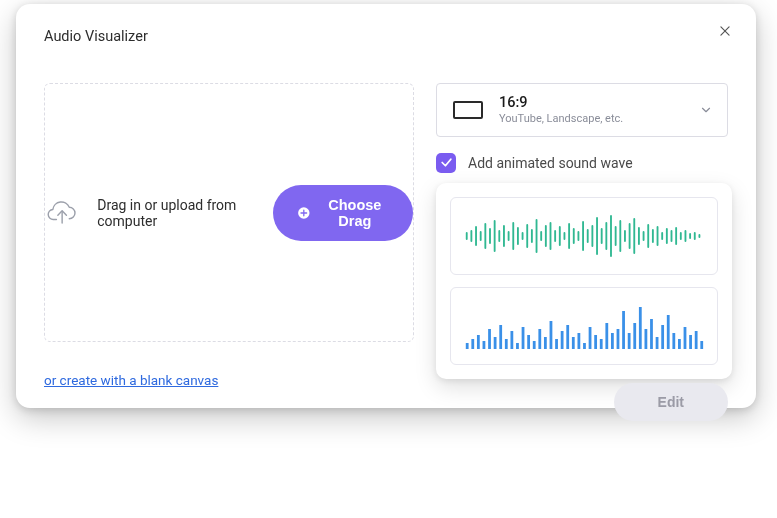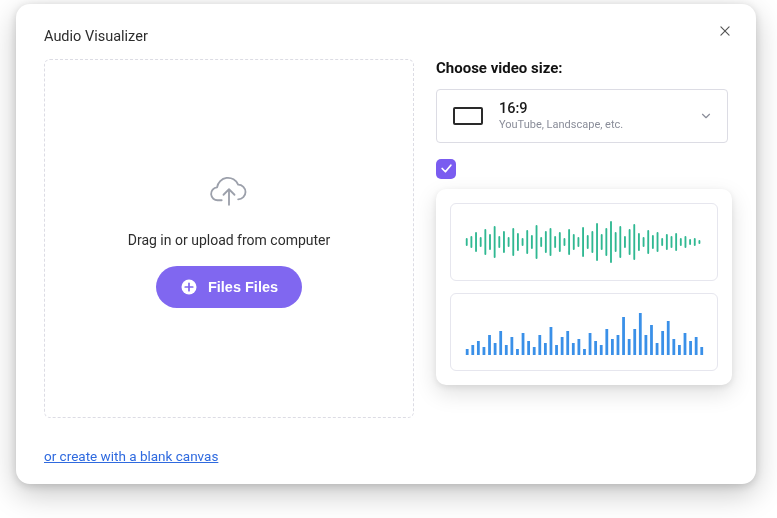--- a/index.html
+++ b/index.html
@@ -2,27 +2,28 @@
 <html><head>
 <meta charset="utf-8">
 <style>
   * { box-sizing: border-box; margin: 0; padding: 0; }
   html, body { width: 777px; height: 518px; font-family: -apple-system, BlinkMacSystemFont, "Segoe UI", Roboto, Arial, sans-serif; }
   body { background: transparent; display: flex; align-items: flex-start; justify-content: flex-start; }
   .modal {
     position: relative;
     margin: 4px 16px 24px 16px;
     width: 740px;
-    height: 480px;
+    height: 404px;
     background: #fff;
     border-radius: 14px;
     box-shadow: 0 10px 30px rgba(0,0,0,0.22), 0 2px 8px rgba(0,0,0,0.15);
     padding: 24px 28px 20px 28px;
     display: flex;
     flex-direction: column;
+    gap: 24px;
   }
   .modal-title {
     font-size: 14.5px;
     color: #2d2d2d;
     font-weight: 400;
     margin-bottom: 14px;
   }
   .close-btn {
     position: absolute;
     top: 16px; right: 20px;
@@ -41,21 +42,21 @@
   .left-col {
     flex: 0 0 370px;
     display: flex;
     flex-direction: column;
   }
   .dropzone {
     flex: 1;
     border: 1.5px dashed #dcdce4;
     border-radius: 6px;
     display: flex;
-    flex-direction: column;
+    flex-direction: row;
     align-items: center;
     justify-content: center;
     gap: 18px;
     color: #444;
   }
   .upload-icon {
     width: 44px; height: 44px;
     color: #9ca0ab;
   }
   .drop-text { font-size: 14px; color: #2d2d2d; }
@@ -182,46 +183,46 @@
           <path d="M34 32a8 8 0 0 0 0-16 12 12 0 0 0-23 3 7 7 0 0 0 1 14h4"></path>
           <path d="M24 38V22"></path>
           <path d="M18 27l6-6 6 6"></path>
         </svg>
         <div class="drop-text">Drag in or upload from computer</div>
         <button class="choose-btn">
           <svg class="plus-circle" viewBox="0 0 24 24" fill="currentColor">
               <circle cx="12" cy="12" r="10" fill="#fff"></circle>
               <path d="M12 7v10M7 12h10" stroke="#8067f0" stroke-width="2.3" stroke-linecap="round"></path>
             </svg>
-          <span>Files Files</span>
+          <span>Choose Drag</span>
         </button>
       </div>
       <a class="blank-link">or create with a blank canvas</a>
     </div>
 
     <div class="right-col">
-      <div class="section-heading">Choose video size:</div>
 
       <div class="size-select">
         <div class="ratio-thumb"></div>
         <div class="size-text">
           <div class="size-title">16:9</div>
           <div class="size-sub">YouTube, Landscape, etc.</div>
         </div>
         <svg class="chevron" viewBox="0 0 24 24" fill="none" stroke="currentColor" stroke-width="2" stroke-linecap="round" stroke-linejoin="round">
             <polyline points="6 9 12 15 18 9"></polyline>
           </svg>
       </div>
 
       <div class="checkbox-row">
         <div class="checkbox">
           <svg viewBox="0 0 24 24" fill="none" stroke="currentColor" stroke-width="3.2" stroke-linecap="round" stroke-linejoin="round">
               <polyline points="4 12 10 18 20 6"></polyline>
             </svg>
         </div>
+        <span class="checkbox-label">Add animated sound wave</span>
       </div>
 
       <div class="wave-card">
         <div class="wave-option">
           <svg class="wave-svg" viewBox="0 0 260 54" preserveAspectRatio="none">
             <g stroke="#30b892" stroke-width="2" stroke-linecap="round">
               <line x1="4" y1="24" x2="4" y2="30"></line>
                 <line x1="9" y1="22" x2="9" y2="32"></line>
                 <line x1="14" y1="18" x2="14" y2="36"></line>
                 <line x1="19" y1="23" x2="19" y2="31"></line>
@@ -319,15 +320,18 @@
                 <rect x="231" y="40" width="3" height="10"></rect>
                 <rect x="237" y="28" width="3" height="22"></rect>
                 <rect x="243" y="36" width="3" height="14"></rect>
                 <rect x="249" y="32" width="3" height="18"></rect>
                 <rect x="255" y="42" width="3" height="8"></rect>
             </g>
           </svg>
         </div>
       </div>
 
+      <div class="footer">
+        <button class="edit-btn">Edit</button>
+      </div>
     </div>
   </div>
 </div>
 
 </body></html>

